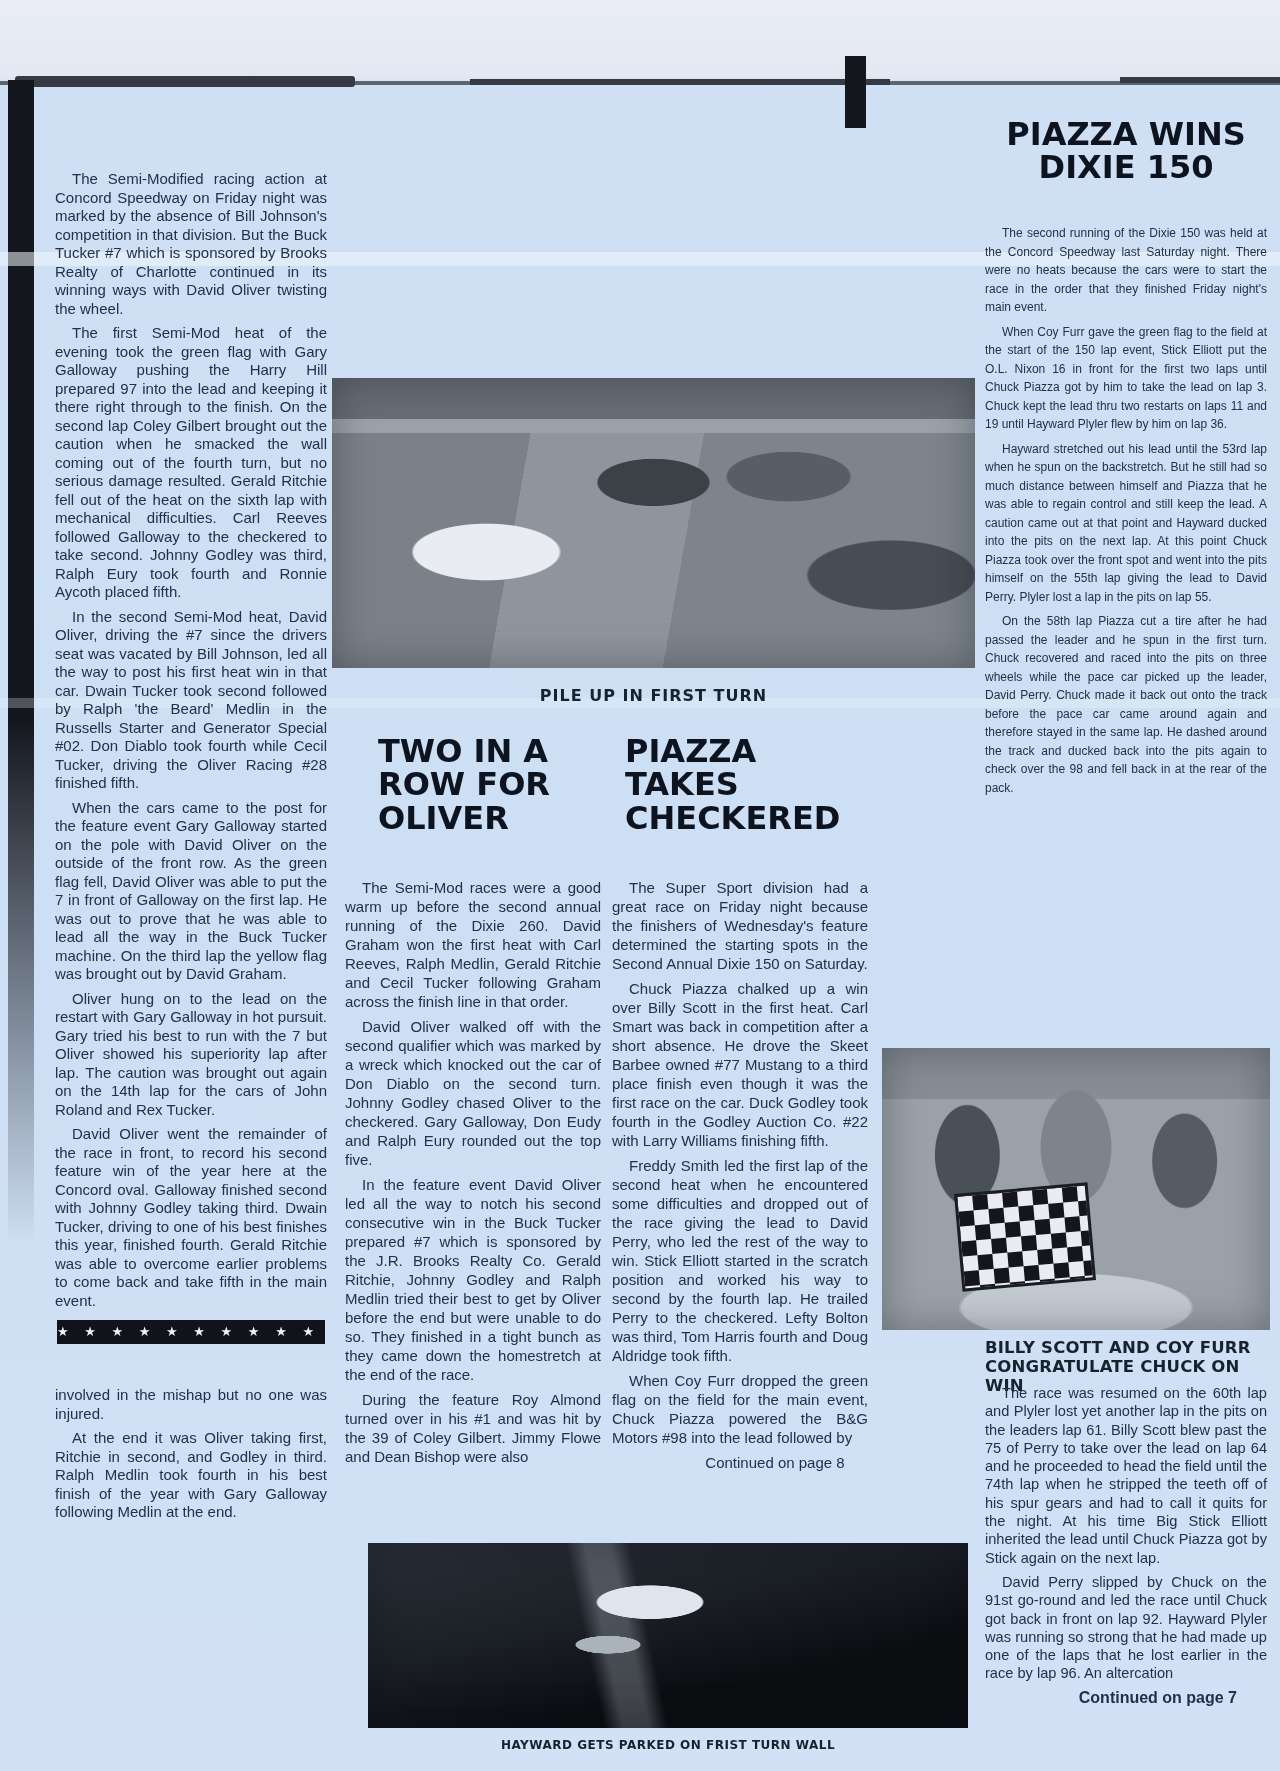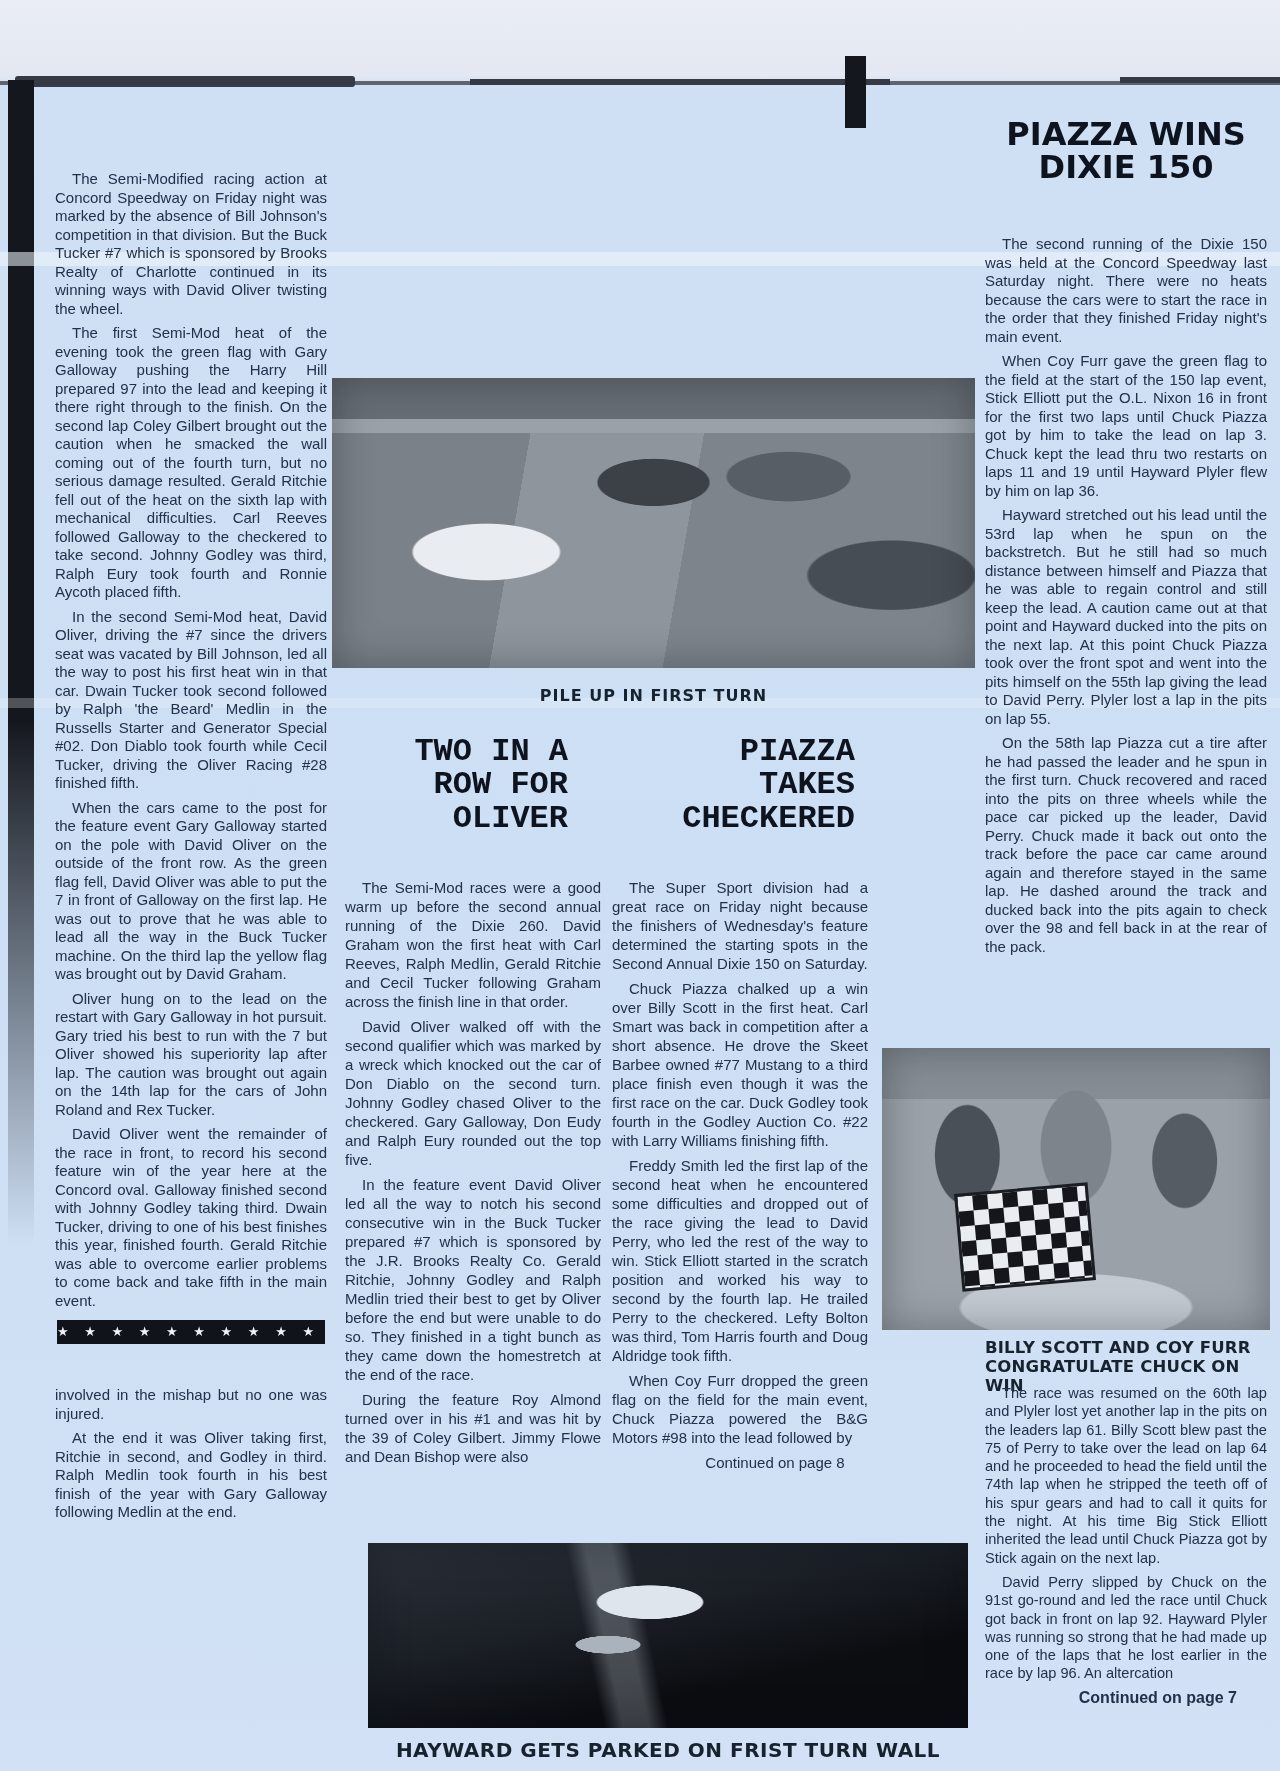--- a/index.html
+++ b/index.html
@@ -31,35 +31,35 @@
   .logo-word{font-family:"DejaVu Sans",sans-serif;font-weight:bold;font-size:40px;line-height:.82;
     letter-spacing:1px;color:#171c26;margin-left:3px;}
   .vol{position:absolute;left:36px;bottom:14px;font-weight:bold;font-size:17px;letter-spacing:.5px;color:#151a24;}
   .edition{position:absolute;right:14px;bottom:10px;display:flex;align-items:center;color:#151a24;}
   .concord{font-family:"DejaVu Sans",sans-serif;font-weight:bold;font-size:33px;transform:scaleY(1.28);letter-spacing:-1px;}
   .edition-word{font-weight:bold;font-size:16px;letter-spacing:2px;margin-left:9px;}
 
   
   .headline{font-family:"DejaVu Sans",sans-serif;font-weight:bold;color:#0d141f;line-height:1.04;}
   .h-left{position:absolute;left:55px;top:108px;width:272px;font-size:33px;letter-spacing:.5px;}
-  .h-mid{position:absolute;text-align:right;font-size:32px;font-family:Liberation Mono, monospace;}
+  .h-mid{position:absolute;text-align:left;font-size:32px;}
   .h-colA{left:345px;top:735px;width:256px;}
   .h-colA .inner{width:190px;margin:0 auto;}
   .h-colB{left:612px;top:735px;width:256px;}
   .h-colB .inner{width:230px;margin:0 auto;}
   .h-right{position:absolute;left:985px;top:118px;width:282px;text-align:center;font-size:32px;}
   .h-right .inner{width:270px;margin:0 auto;}
 
   
   .textcol{position:absolute;text-align:justify;}
   .para{text-indent:17px;margin:0 0 6px 0;}
   .col-left{left:55px;top:170px;width:272px;font-size:15px;line-height:18.5px;}
   .col-a{left:345px;top:878px;width:256px;font-size:15px;line-height:19px;}
   .col-b{left:612px;top:878px;width:256px;font-size:15px;line-height:19px;}
-  .col-right{left:985px;top:235px;width:282px;font-size:15px;line-height:18.5px;}
+  .col-right{left:985px;top:224px;width:282px;font-size:12px;line-height:18.5px;}
   .col-right2{left:985px;top:1384px;width:282px;font-size:14.6px;line-height:18.3px;}
   .continued{font-weight:bold;text-indent:0;margin-top:2px;}
   .cont-8{text-align:center;padding-left:70px;font-weight:normal;}
   .cont-7{text-align:right;padding-right:30px;font-size:16px;}
 
   
   .stars{height:24px;line-height:24px;background:#101319;color:#eef2fa;text-align:center;
     font-size:13px;letter-spacing:6px;margin:10px 2px 42px 2px;text-indent:0;overflow:hidden;white-space:nowrap;}
 
   
@@ -88,21 +88,21 @@
       radial-gradient(ellipse 55px 80px at 78% 40%, #565c64 0 58%, rgba(0,0,0,0) 60%),
       radial-gradient(ellipse 190px 55px at 50% 92%, #c3cad2 0 60%, rgba(0,0,0,0) 62%),
       linear-gradient(180deg,#868d95 0 18%,rgba(0,0,0,0) 18%);}
   .checker-flag{position:absolute;left:958px;top:1188px;width:128px;height:92px;
     background:repeating-conic-gradient(#14161b 0% 25%, #e9edf2 0% 50%) 0 0/30px 30px;
     border:3px solid #1a1d23;transform:rotate(-5deg);}
 
   
   .caption{position:absolute;font-family:"DejaVu Sans",sans-serif;font-weight:bold;color:#17222f;}
   .cap-pileup{left:332px;top:686px;width:643px;text-align:center;font-size:16px;letter-spacing:1px;}
-  .cap-night{left:368px;top:1738px;width:600px;text-align:center;font-size:20px;letter-spacing:.5px;}
+  .cap-night{left:368px;top:1738px;width:600px;text-align:center;font-size:12px;letter-spacing:.5px;}
   .cap-victory{left:985px;top:1338px;width:285px;font-size:16.5px;line-height:19px;letter-spacing:.2px;}
 </style>
 </head>
 <body>
 
 <div id="page">
 
   <div class="crease" style="left:0;top:81px;width:1280px;height:4px;opacity:.75;"></div>
   <div class="crease" style="left:15px;top:76px;width:340px;height:11px;border-radius:3px;"></div>
   <div class="crease" style="left:470px;top:79px;width:420px;height:6px;"></div>

